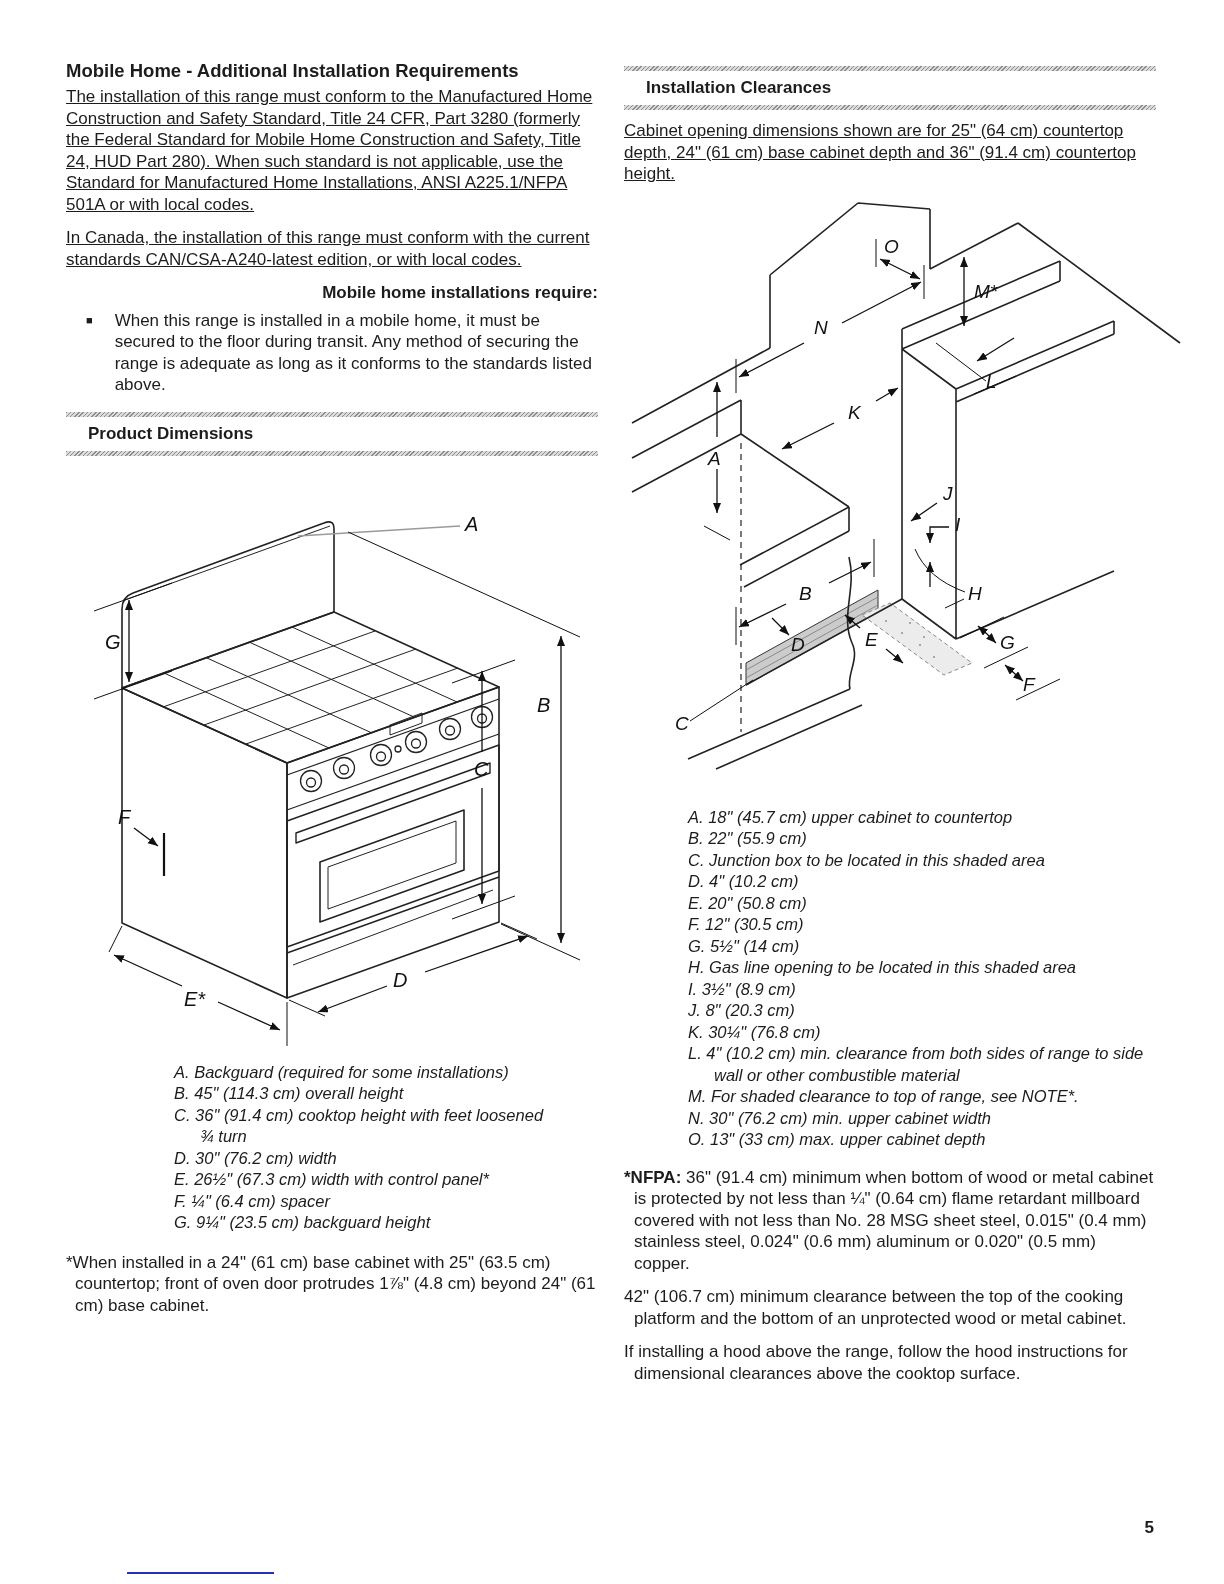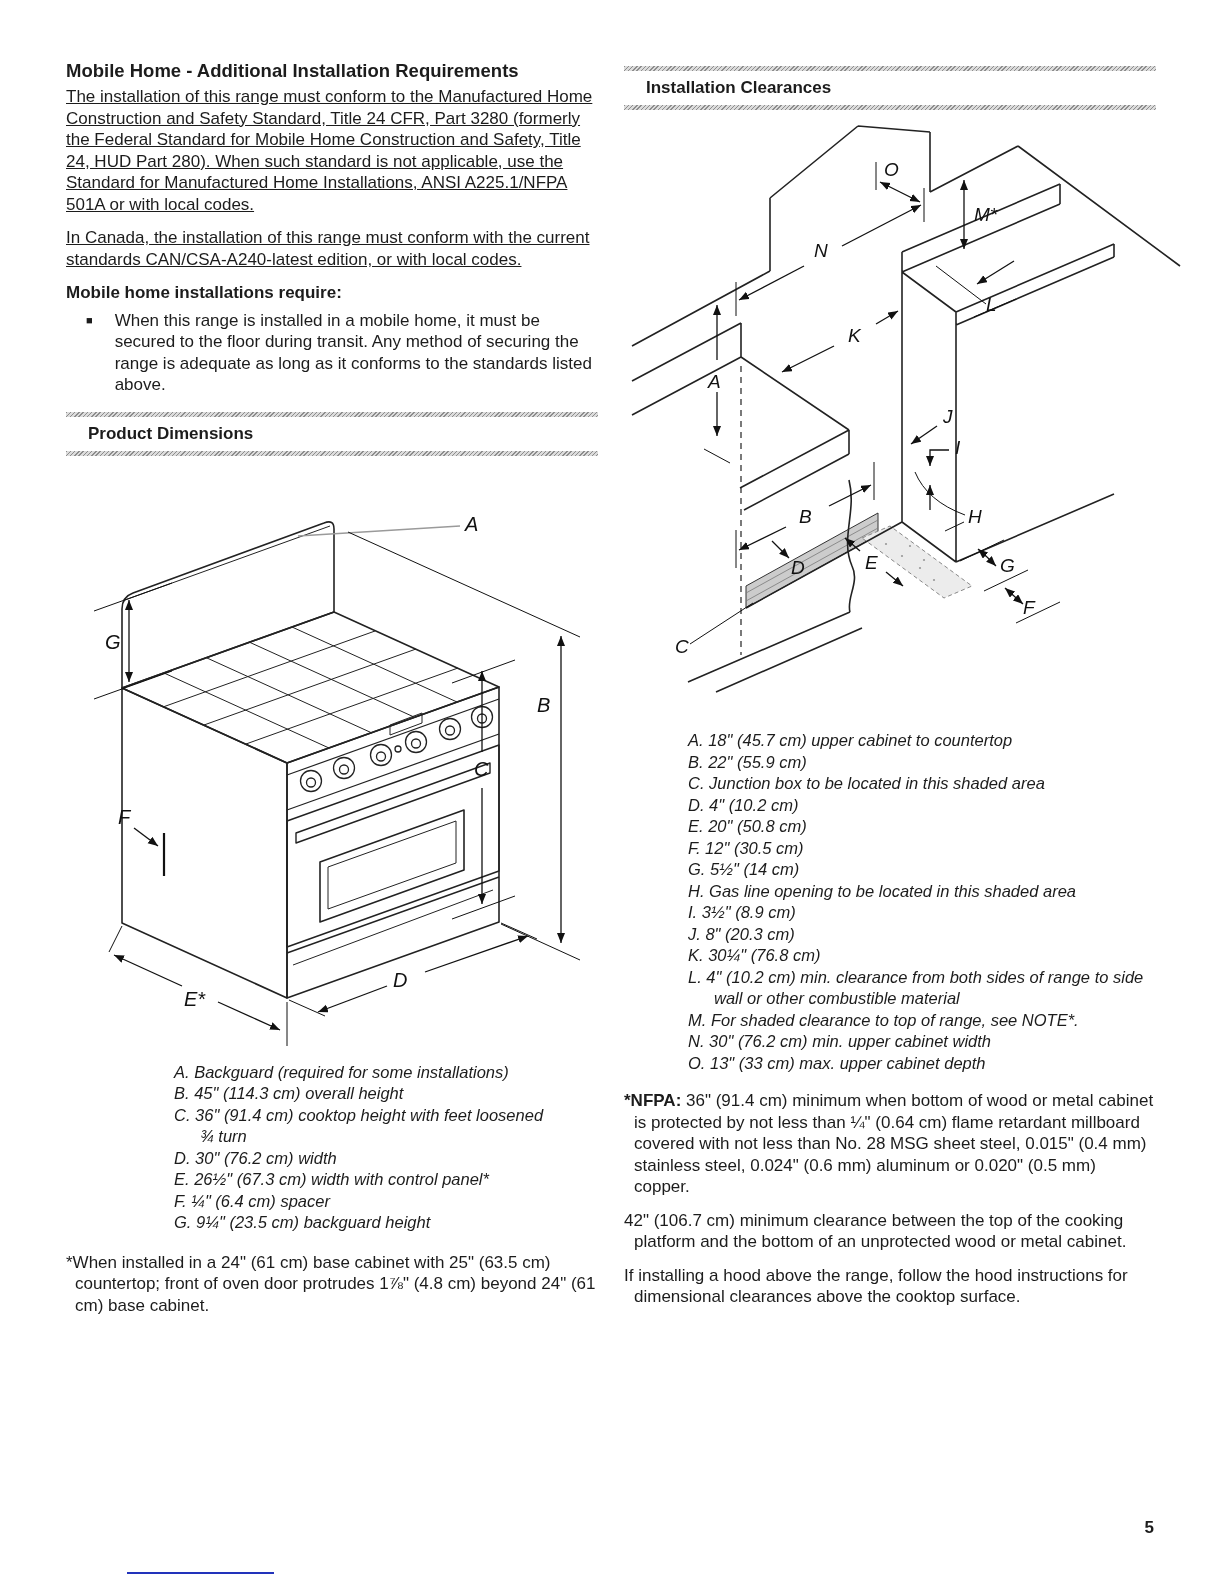--- a/index.html
+++ b/index.html
@@ -2,21 +2,21 @@
 <html><head>
 <meta charset="utf-8">
 <style>
   html,body{margin:0;padding:0;background:#e9e9e9;}
   .page{position:relative;width:1224px;height:1584px;background:#ffffff;
         font-family:"Liberation Sans",sans-serif;color:#1c1c1c;overflow:hidden;}
   .cols{display:flex;gap:26px;padding:60px 92px 0 66px;}
   .col{width:532px;}
   h1{font-size:18.5px;font-weight:bold;margin:0 0 4px 0;line-height:1.2;}
   p.body{font-size:17px;line-height:21.5px;margin:0 0 12px 0;text-decoration:underline;}
-  p.lead{font-size:17px;font-weight:bold;margin:0 0 6px 0;line-height:21.5px;}
+  p.lead{font-size:17px;font-weight:bold;margin:0 0 6px 0;line-height:21.5px;text-align:right;}
   .bullet-row{display:flex;padding-left:20px;gap:22px;margin:0 0 16px 0;}
   .bullet-row .sq{font-size:11px;line-height:21.5px;}
   .bullet-row p{font-size:17px;line-height:21.5px;margin:0;}
   .sect{margin:14px 0 10px 0;}
   .rule{height:5px;background:repeating-linear-gradient(135deg,#8d8d8d 0 1px,#dcdcdc 1px 3px);}
   .sect h2{font-size:17px;font-weight:bold;margin:7px 0 7px 22px;}
   figure{margin:0;}
   .fig-left{margin:16px 0 6px 28px;}
   .fig-right{margin:4px 0 6px 0;}
   ul.legend{list-style:none;margin:0;padding:0;font-style:italic;font-size:16.5px;line-height:21.5px;}
@@ -149,20 +149,21 @@
 
       <p class="footnote">*When installed in a 24" (61 cm) base cabinet with 25" (63.5 cm) countertop; front of oven door protrudes 1⅞" (4.8 cm) beyond 24" (61 cm) base cabinet.</p>
     </section>
 
     <section class="col">
       <div class="sect" style="margin-top:6px;">
         <div class="rule"></div>
         <h2>Installation Clearances</h2>
         <div class="rule"></div>
       </div>
+      <p class="body">Cabinet opening dimensions shown are for 25" (64 cm) countertop depth, 24" (61 cm) base cabinet depth and 36" (91.4 cm) countertop height.</p>
 
       <figure class="fig-right">
         <svg viewBox="0 0 560 600" width="560" height="600" xmlns="http://www.w3.org/2000/svg">
           <defs>
             <marker id="ah2" markerUnits="userSpaceOnUse" markerWidth="12" markerHeight="9" refX="10" refY="4" orient="auto">
               <path d="M0,0 L10,4 L0,8 Z" fill="#111"></path>
             </marker>
           </defs>
 
           <polygon points="122,466 254,393 254,415 122,488" fill="#cccccc" stroke="#333" stroke-width="1"></polygon>

